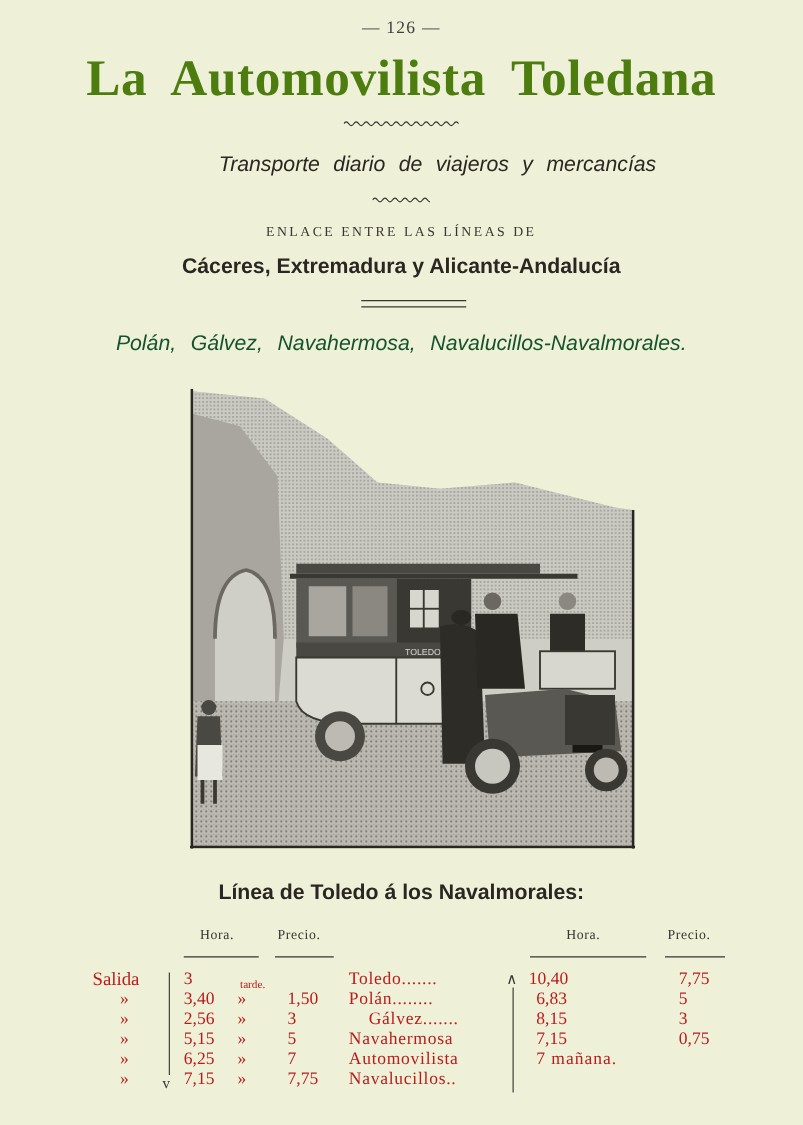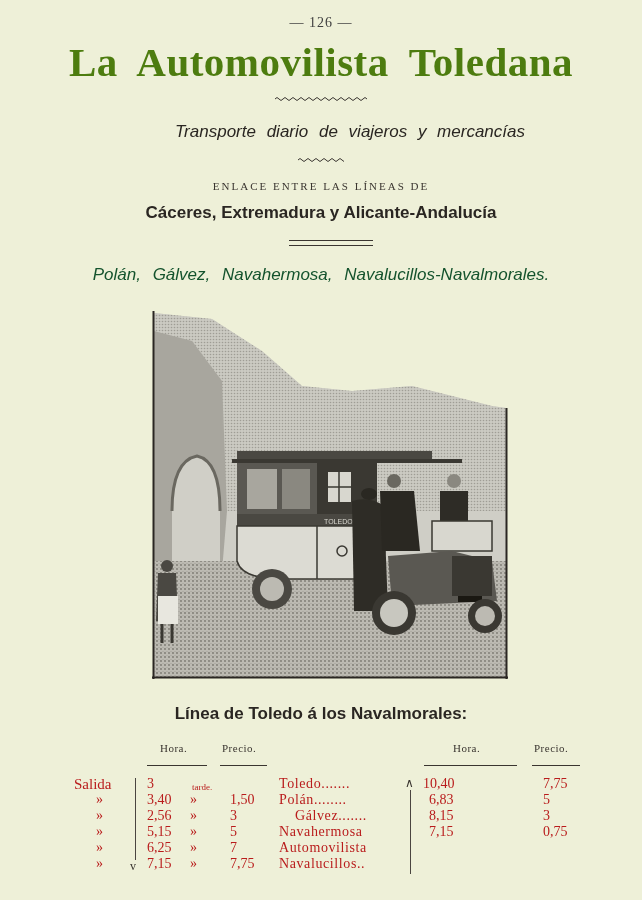--- a/index.html
+++ b/index.html
@@ -226,13 +226,17 @@
     <span class="abs" style="left:120px;">5</span>
   </div>
   <div class="cell" style="position:relative;height:16px;">
     <span class="abs" style="left:6px;">8,15</span>
     <span class="abs" style="left:120px;">3</span>
   </div>
   <div class="cell" style="position:relative;height:16px;">
     <span class="abs" style="left:6px;">7,15</span>
     <span class="abs" style="left:120px;">0,75</span>
   </div>
+  <div class="cell" style="position:relative;height:16px;">
+    <span class="abs" style="left:6px; letter-spacing:0.8px; white-space:nowrap;">7 mañana.</span>
+    <span class="abs" style="left:120px;"></span>
+  </div>
 </div>
 
 </body></html>

